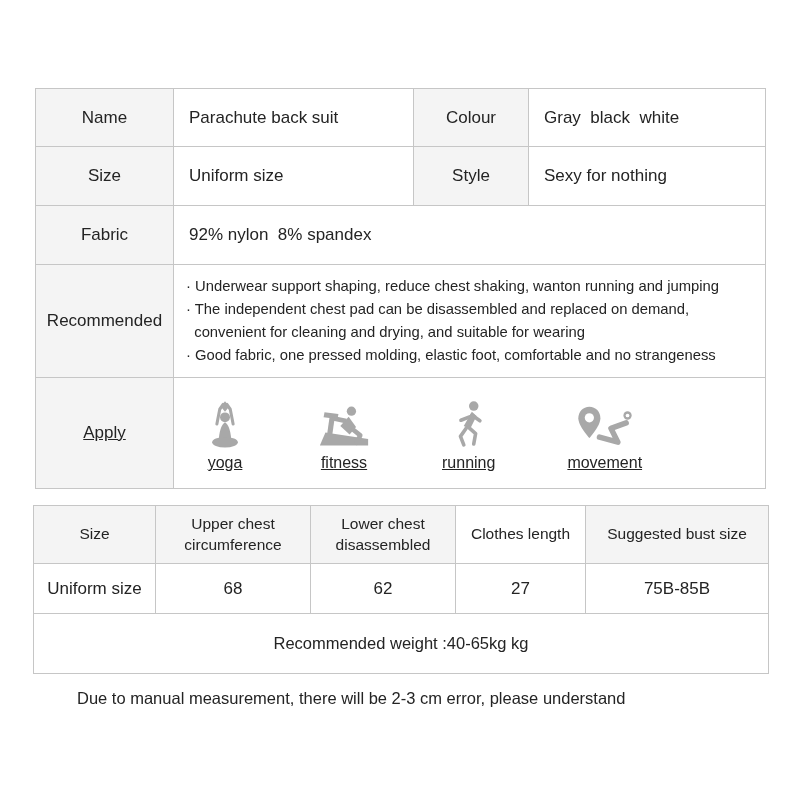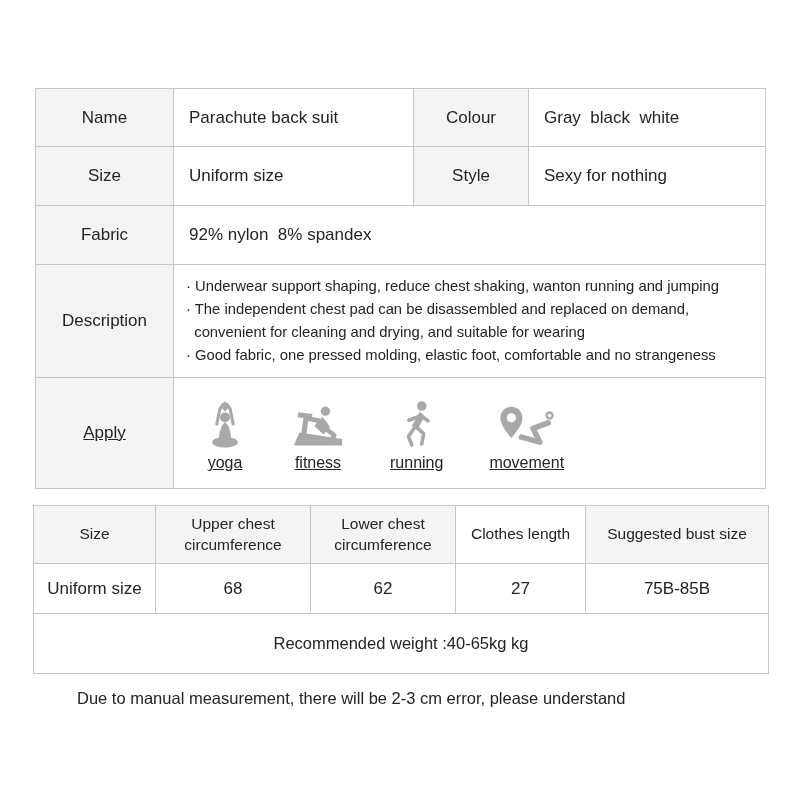--- a/index.html
+++ b/index.html
@@ -20,21 +20,21 @@
   .spec-table .lbl{background:#f4f4f4;text-align:center;margin-top:8px;}
   .spec-table .val{text-align:left;padding-left:15px;white-space:pre-wrap;}
   .spec-table .val2{padding-left:15px;}
   .r1{height:58px;} .r2{height:59px;} .r3{height:59px;}
   .r4{height:103px;} .r5{height:111px;text-decoration:underline;}
 
   .desc-cell{padding:10px 8px 10px 12px;}
   .desc-line{font-size:14.8px;line-height:23px;white-space:pre-wrap;}
 
   .apply-cell{padding:0;}
-  .apply-items{display:flex;align-items:flex-end;padding-left:30px;gap:46px;}
+  .apply-items{display:flex;align-items:flex-end;padding-left:30px;gap:72px;}
   .apply-item{display:flex;flex-direction:column;align-items:center;}
   .icn{display:flex;align-items:flex-end;justify-content:center;height:56px;}
   .cap{font-size:16px;margin-top:4px;color:#242424;}
 
   
   .size-table{position:absolute;left:33px;top:505px;width:735px;}
   .size-table th{background:#f4f4f4;font-size:15.5px;line-height:1.3;padding:4px 2px;}
   .size-table th.white-bg{background:#ffffff;}
   .size-table td{font-size:17px;text-align:center;}
   .hrow{height:58px;} .drow{height:50px;} .frow{height:60px;}
@@ -66,21 +66,21 @@
       <td class="lbl">Size</td>
       <td class="val">Uniform size</td>
       <td class="lbl">Style</td>
       <td class="val val2">Sexy for nothing</td>
     </tr>
     <tr class="r3">
       <td class="lbl">Fabric</td>
       <td class="val" colspan="3">92% nylon  8% spandex</td>
     </tr>
     <tr class="r4">
-      <td class="lbl">Description</td>
+      <td class="lbl">Recommended</td>
       <td class="desc-cell" colspan="3">
         <div class="desc-line">· Underwear support shaping, reduce chest shaking, wanton running and jumping</div>
         <div class="desc-line">· The independent chest pad can be disassembled and replaced on demand,</div>
         <div class="desc-line">  convenient for cleaning and drying, and suitable for wearing</div>
         <div class="desc-line">· Good fabric, one pressed molding, elastic foot, comfortable and no strangeness</div>
       </td>
     </tr>
     <tr class="r5">
       <td class="lbl">Apply</td>
       <td class="apply-cell" colspan="3">
@@ -163,21 +163,21 @@
         <col style="width:122px">
         <col style="width:155px">
         <col style="width:145px">
         <col style="width:130px">
         <col style="width:183px">
       </colgroup>
     <tbody>
         <tr class="hrow">
       <th>Size</th>
       <th>Upper chest circumference</th>
-      <th>Lower chest circumference</th>
+      <th>Lower chest disassembled</th>
       <th class="white-bg">Clothes length</th>
       <th>Suggested bust size</th>
     </tr>
     <tr class="drow">
       <td>Uniform size</td>
       <td>68</td>
       <td>62</td>
       <td>27</td>
       <td>75B-85B</td>
     </tr>

